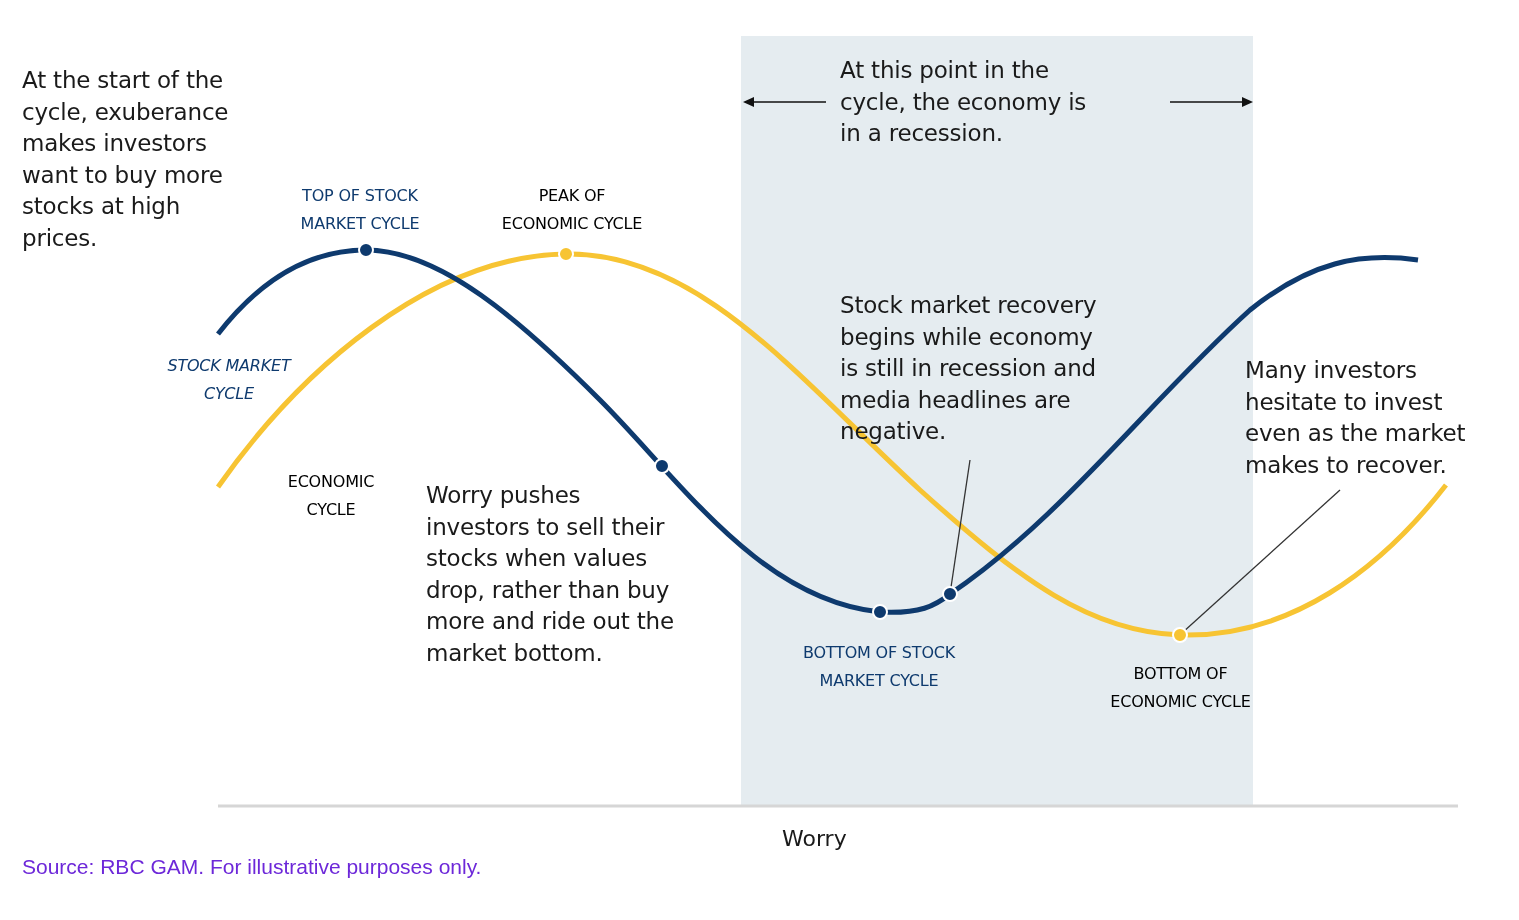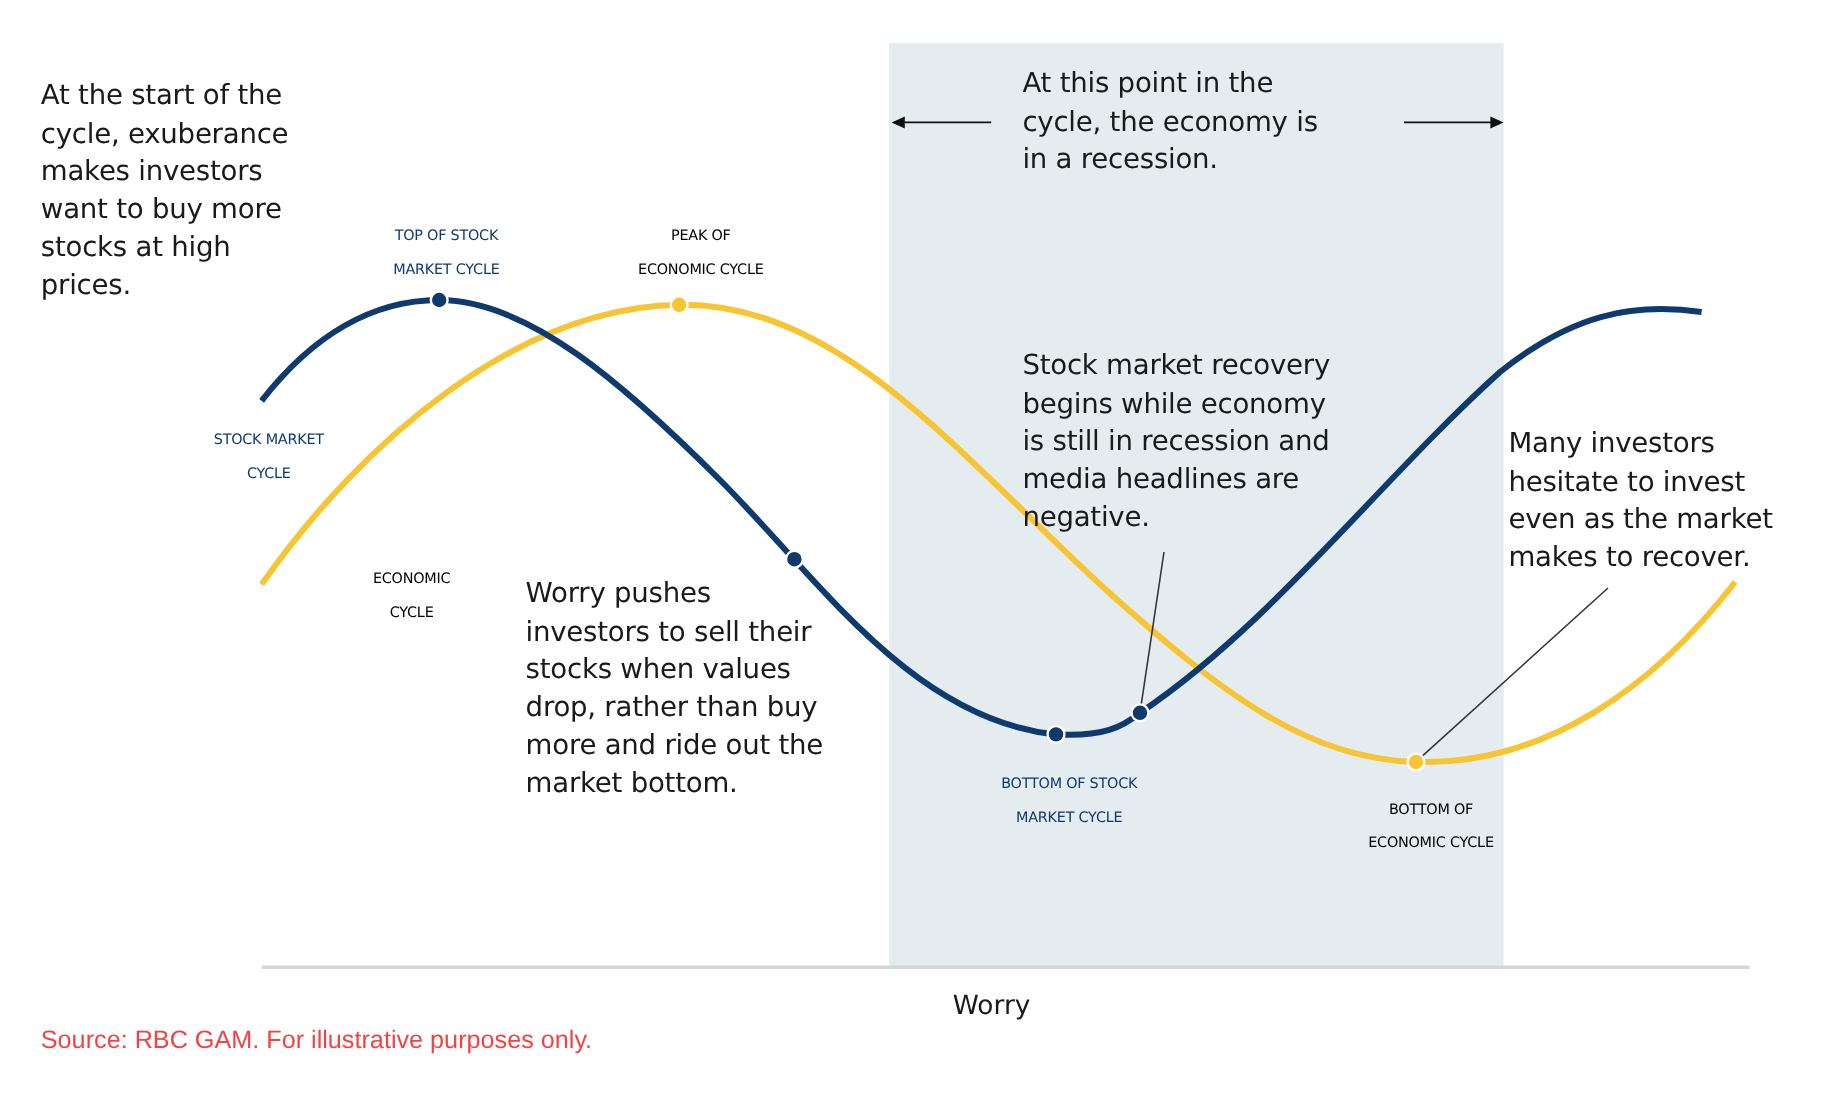--- a/index.html
+++ b/index.html
@@ -1,27 +1,27 @@
 <!DOCTYPE html>
 <html><head>
 <meta charset="utf-8">
 <style>
   html, body { margin: 0; padding: 0; background: #ffffff; }
   body { width: 1519px; height: 920px; position: relative; overflow: hidden;
          font-family: "DejaVu Sans", sans-serif; color: #1a1a1a; }
-  .abs { position: absolute; margin-left: 12px; }
+  .abs { position: absolute; }
   .band { position: absolute; left: 741px; top: 36px; width: 512px; height: 770px; background: #e5ecf0; }
   svg.chart { position: absolute; left: 0; top: 0; }
   .note { font-size: 23px; line-height: 31.5px; color: #1a1a1a; white-space: pre-line; letter-spacing: -0.2px; }
-  .lbl { font-size: 12px; line-height: 28px; letter-spacing: -0.2px; white-space: pre-line; text-align: center; }
+  .lbl { font-size: 16px; line-height: 28px; letter-spacing: -0.2px; white-space: pre-line; text-align: center; }
   .navy { color: #0e3a6e; }
   .black { color: #000000; }
   .center { text-align: left; }
   .time { font-size: 22px; color: #1a1a1a; }
-  .source { font-family: "Liberation Sans", sans-serif; font-size: 21px; color: #ef4444; text-align: right; }
+  .source { font-family: "Liberation Sans", sans-serif; font-size: 21px; color: #6d28d9; text-align: right; }
 </style>
 </head>
 <body>
 
 <div class="band"></div>
 
 <svg class="chart" width="1519" height="920" viewBox="0 0 1519 920">
 
   <line x1="218" y1="806" x2="1458" y2="806" stroke="#d6d6d6" stroke-width="3"></line>
 
@@ -59,21 +59,21 @@
 <div class="abs note center" style="left:840px; top:55px; width:315px;">At this point in the
 cycle, the economy is
 in a recession.</div>
 
 <div class="abs lbl navy" style="left:265px; top:182px; width:190px;">TOP OF STOCK
 MARKET CYCLE</div>
 
 <div class="abs lbl black" style="left:462px; top:182px; width:220px;">PEAK OF
 ECONOMIC CYCLE</div>
 
-<div class="abs lbl navy" style="left:112px; top:352px; width:200px;">STOCK MARKET
+<div class="abs lbl navy" style="left:129px; top:352px; width:200px;font-style:italic;">STOCK MARKET
 CYCLE</div>
 
 <div class="abs lbl black" style="left:255px; top:468px; width:152px;">ECONOMIC
 CYCLE</div>
 
 <div class="abs note" style="left:426px; top:480px;">Worry pushes
 investors to sell their
 stocks when values
 drop, rather than buy
 more and ride out the

